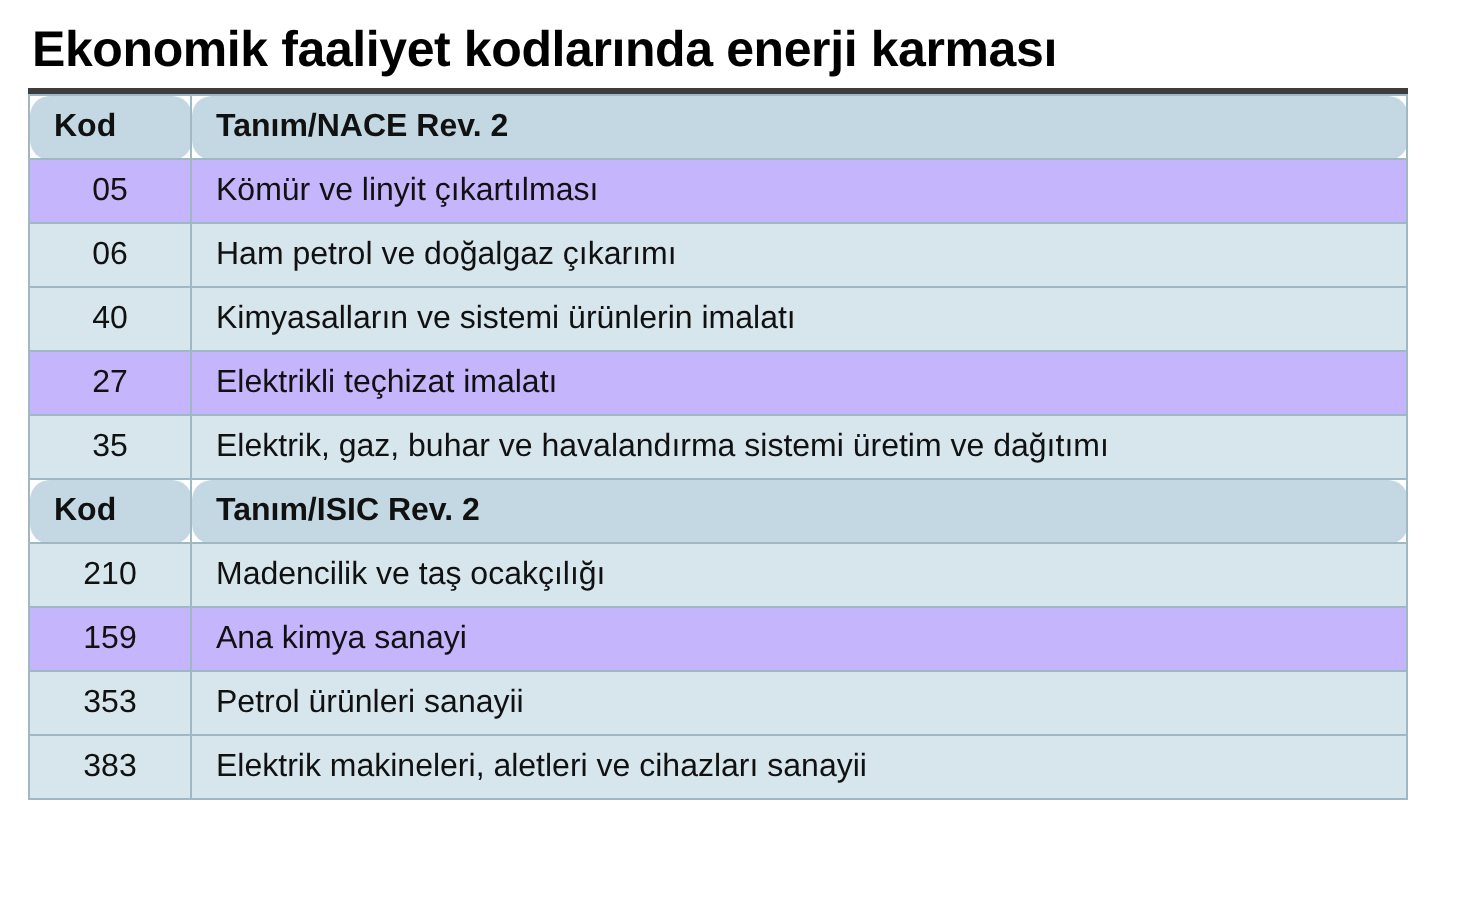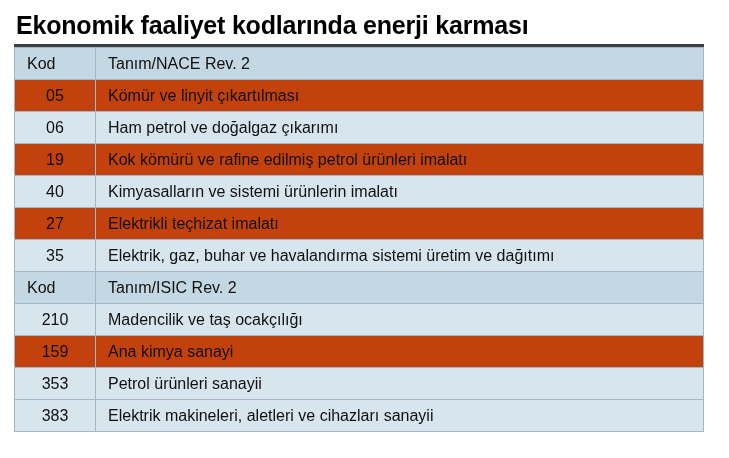--- a/index.html
+++ b/index.html
@@ -51,28 +51,29 @@
   }
   td.code {
     width: 66px;
     text-align: center;
     padding: 0 2px;
   }
   td.desc {
     padding-left: 12px;
   }
   tr.odd td {
-    background: #c2410c;
+    background: #c4b5fd;
   }
   tr.even td {
     background: #d7e5ec;
   }
   tr.header td {
     background: #c3d8e2;
-    font-weight: normal;
+    font-weight: bold;
+    border-radius: 10px;
   }
   tr.header td.code {
     text-align: left;
     padding-left: 12px;
   }
   tr.header td.desc {
     padding-left: 12px;
   }
 </style>
 </head>
@@ -87,24 +88,20 @@
           <td class="code">Kod</td>
           <td class="desc">Tanım/NACE Rev. 2</td>
         </tr>
         <tr class="odd">
           <td class="code">05</td>
           <td class="desc">Kömür ve linyit çıkartılması</td>
         </tr>
         <tr class="even">
           <td class="code">06</td>
           <td class="desc">Ham petrol ve doğalgaz çıkarımı</td>
-        </tr>
-        <tr class="odd">
-          <td class="code">19</td>
-          <td class="desc">Kok kömürü ve rafine edilmiş petrol ürünleri imalatı</td>
         </tr>
         <tr class="even">
           <td class="code">40</td>
           <td class="desc">Kimyasalların ve sistemi ürünlerin imalatı</td>
         </tr>
         <tr class="odd">
           <td class="code">27</td>
           <td class="desc">Elektrikli teçhizat imalatı</td>
         </tr>
         <tr class="even">

